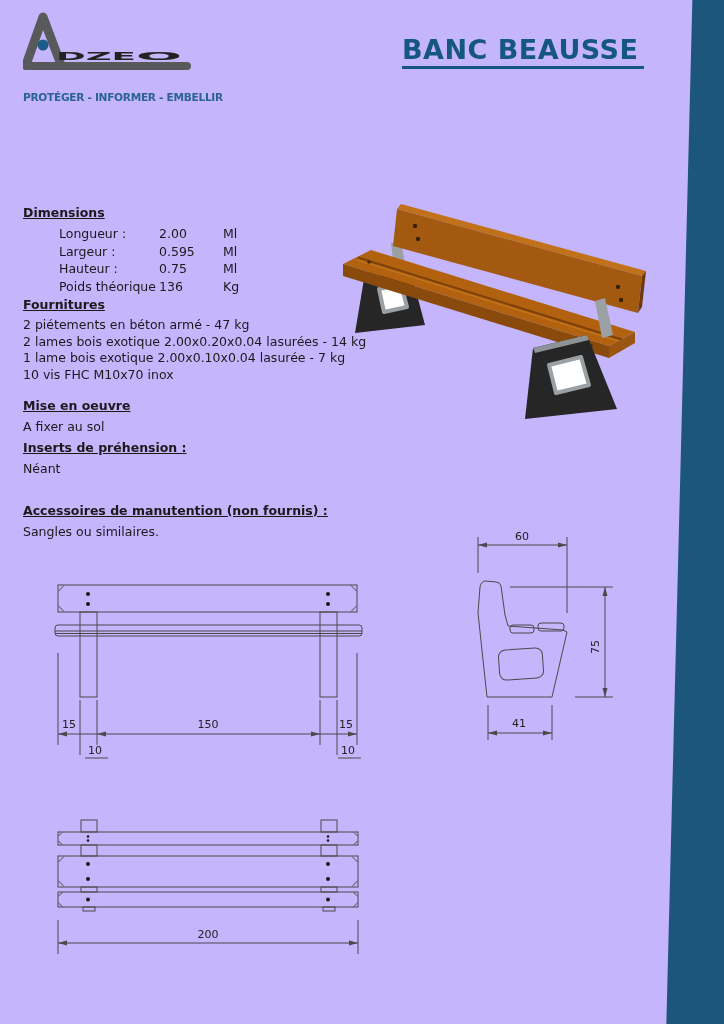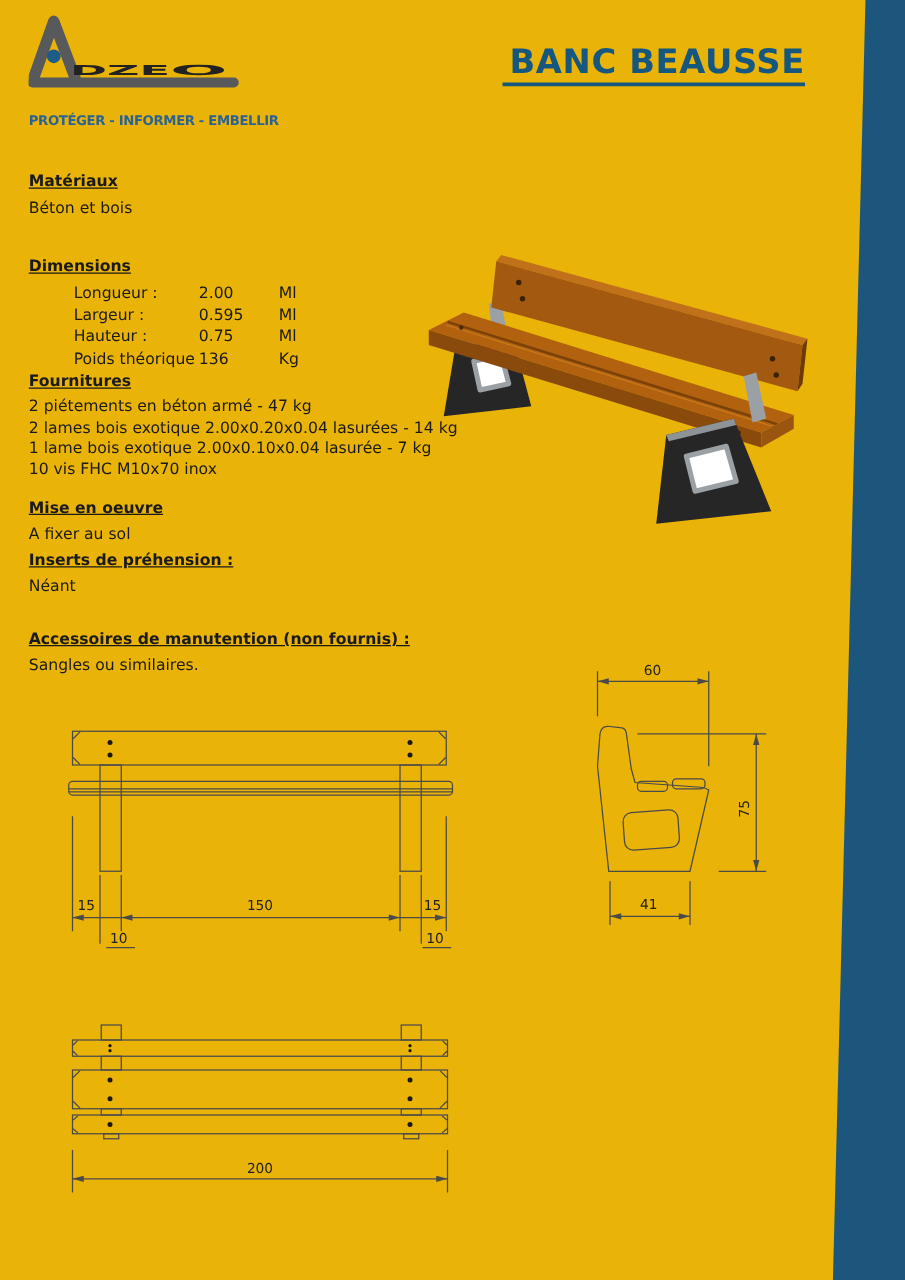--- a/index.html
+++ b/index.html
@@ -1,37 +1,37 @@
 <!DOCTYPE html>
 <html><head>
 <meta charset="utf-8">
 <style>
   html,body { margin:0; padding:0; background:#ffffff; }
   .page {
-    position:relative; width:724px; height:1024px; background:#eab308;
+    position:relative; width:724px; height:1024px; background:#c4b5fd;
     font-family:"DejaVu Sans","Liberation Sans",sans-serif; overflow:hidden;
     color:#1a1a1a;
   }
   
   .band {
     position:absolute; top:0; right:0; width:62px; height:1024px;
     background:#1d567c;
     clip-path: polygon(49% 0, 100% 0, 100% 100%, 7% 100%);
     filter: drop-shadow(-4px 0 4px rgba(90,90,90,0.45));
   }
   
   .logo { position:absolute; left:23px; top:8px; width:170px; height:66px; }
   .tagline {
     position:absolute; left:23px; top:75px; width:176px;
     font-size:10.6px; font-weight:bold; color:#2a6394;
     letter-spacing:-0.3px; white-space:nowrap;margin-top:16px;
   }
   
   .title {
-    position:absolute; left:402px; top:34px; width:242px; text-align:right;
+    position:absolute; left:402px; top:34px; width:242px; text-align:left;
     font-size:27px; font-weight:bold; color:#15577e; letter-spacing:0.5px;
     border-bottom:3px solid #15577e; padding-bottom:1px; white-space:nowrap;
   }
   
   .sec { position:absolute; left:23px; font-size:12.5px; line-height:17px; }
   .sec .hd { font-weight:bold; text-decoration:underline; margin-bottom:4px; white-space:nowrap; }
   .sec .body { white-space:nowrap; }
   .dimrow { display:grid; grid-template-columns:100px 36px 60px; line-height:17.5px;margin-left:36px; }
   .dimrow .val { }
   .dimrow .unit { padding-left:28px; }
@@ -51,24 +51,20 @@
     <path d="M3,57 L20,9 L37,54" fill="none" stroke="#58595b" stroke-width="9" stroke-linejoin="round" stroke-linecap="round"></path>
     <path d="M3,58 L164,58" stroke="#58595b" stroke-width="8" stroke-linecap="round" fill="none"></path>
     <circle cx="20" cy="37" r="5.5" fill="#1d5c87"></circle>
     <text x="33" y="52" font-size="53" font-weight="bold" fill="#58595b" textLength="80" lengthAdjust="spacingAndGlyphs">DZE</text>
     <text x="113" y="52" font-size="53" font-weight="bold" fill="#1d5c87" textLength="46" lengthAdjust="spacingAndGlyphs">O</text>
   </svg>
   <div class="tagline">PROTÉGER - INFORMER - EMBELLIR</div>
 
   <div class="title">BANC BEAUSSE</div>
 
-  <div class="sec" style="top:136px">
-    <div class="hd">Matériaux</div>
-    <div class="body">Béton et bois</div>
-  </div>
 
   <div class="sec" style="top:204px">
     <div class="hd">Dimensions</div>
     <div class="dimrow">
       <span>Longueur :</span>
       <span class="val">2.00</span>
       <span class="unit">Ml</span>
     </div>
     <div class="dimrow">
       <span>Largeur :</span>

